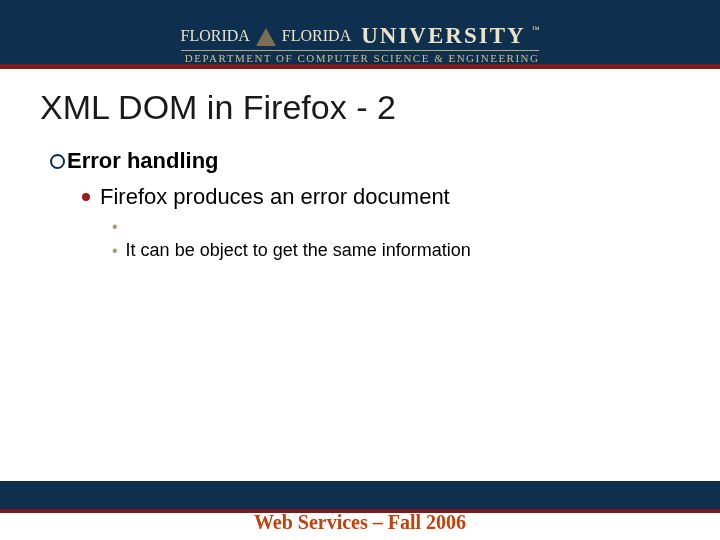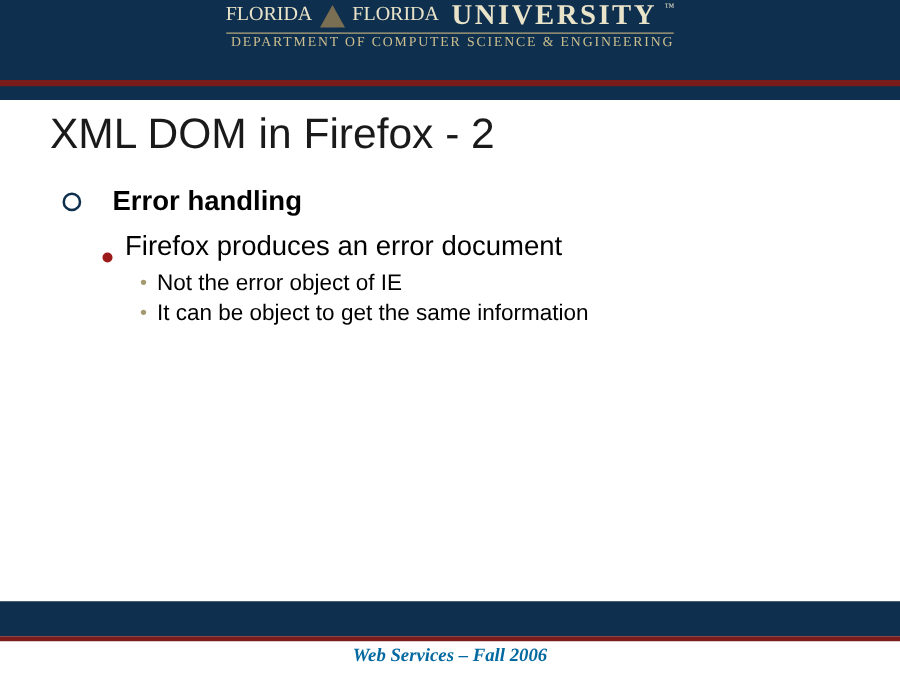--- a/index.html
+++ b/index.html
@@ -15,24 +15,24 @@
     position: relative;
     width: 720px;
     height: 540px;
     background: #ffffff;
   }
   .header {
     position: absolute;
     top: 0;
     left: 0;
     width: 100%;
-    height: 80px;
+    height: 64px;
     background: #0e2f4e;
     display: flex;
-    align-items: flex-start;
+    align-items: flex-end;
     justify-content: center;
   }
   .logo-wrap {
     color: #e9e3c9;
     text-align: right;
     line-height: 1;
   }
   .logo-row1 {
     display: flex;
     align-items: center;
@@ -86,38 +86,38 @@
   .content {
     position: absolute;
     top: 148px;
     left: 50px;
     right: 40px;
     color: #000;
   }
   .lvl1 {
     display: flex;
     align-items: flex-start;
-    gap: 25px;
+    gap: 2px;
     margin-bottom: 10px;
   }
   .lvl1 .bullet {
     width: 11px;
     height: 11px;
     border: 2px solid #0e2f4e;
     border-radius: 50%;
     margin-top: 6px;
     flex: 0 0 auto;
   }
   .lvl1 .text {
     font-size: 22px;
     font-weight: bold;
   }
   .lvl2 {
     display: flex;
-    align-items: flex-end;
+    align-items: flex-start;
     gap: 10px;
     margin-left: 32px;
     margin-bottom: 6px;
   }
   .lvl2 .bullet {
     width: 8px;
     height: 8px;
     background: #9c1a1a;
     border-radius: 50%;
     margin-top: 9px;
@@ -158,23 +158,22 @@
     height: 4px;
     background: #7a1c1c;
   }
   .footer-text {
     position: absolute;
     bottom: 6px;
     width: 100%;
     text-align: center;
     font-family: "Times New Roman", Times, serif;
     font-weight: bold;
-    font-size: 15px;
-    color: #0369a1;
-    font-style: italic;
+    font-size: 20px;
+    color: #c2410c;
   }
 </style>
 </head>
 <body>
 
 <div class="slide">
 
   <div class="header">
     <div class="logo-wrap">
       <div class="logo-row1">
@@ -196,21 +195,20 @@
     <div class="lvl1">
       <span class="bullet"></span>
       <span class="text">Error handling</span>
     </div>
     <div class="lvl2">
       <span class="bullet"></span>
       <span class="text">Firefox produces an error document</span>
     </div>
     <div class="lvl3">
       <span class="bullet">•</span>
-      <span class="text">Not the error object of IE</span>
     </div>
     <div class="lvl3">
       <span class="bullet">•</span>
       <span class="text">It can be object to get the same information</span>
     </div>
   </div>
 
   <div class="footer-band"></div>
   <div class="footer-red"></div>
   <div class="footer-text">Web Services – Fall 2006</div>

